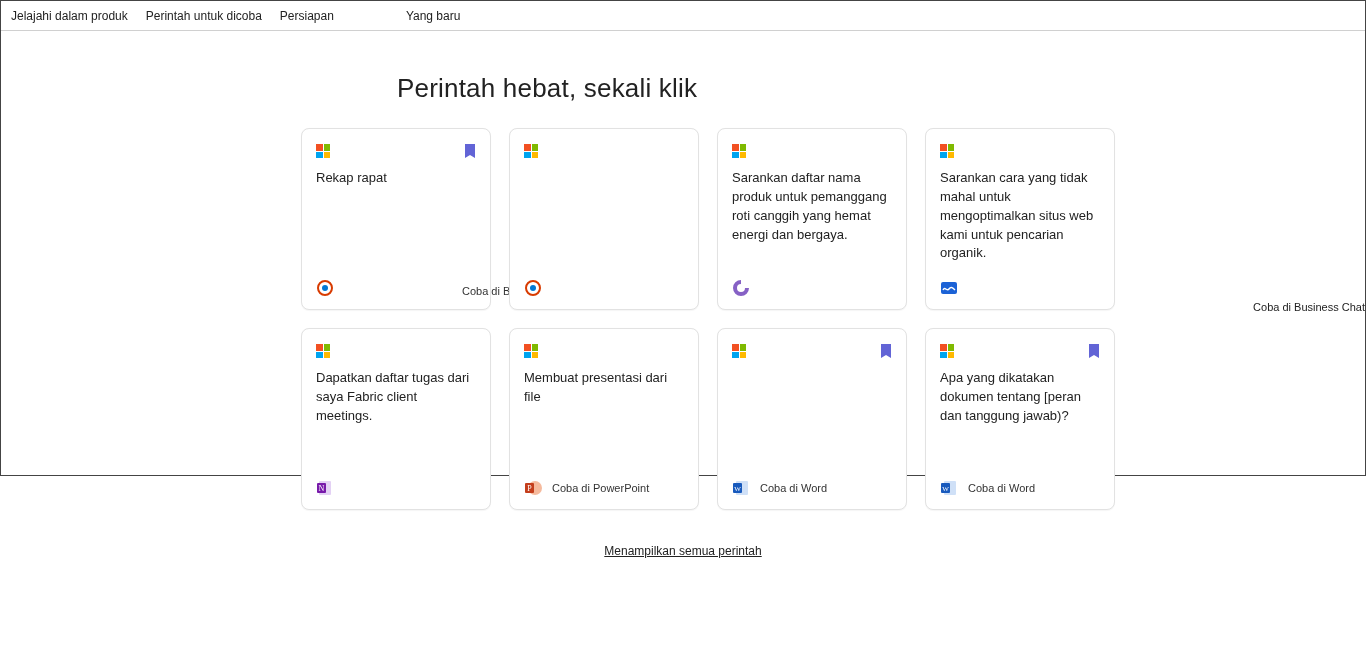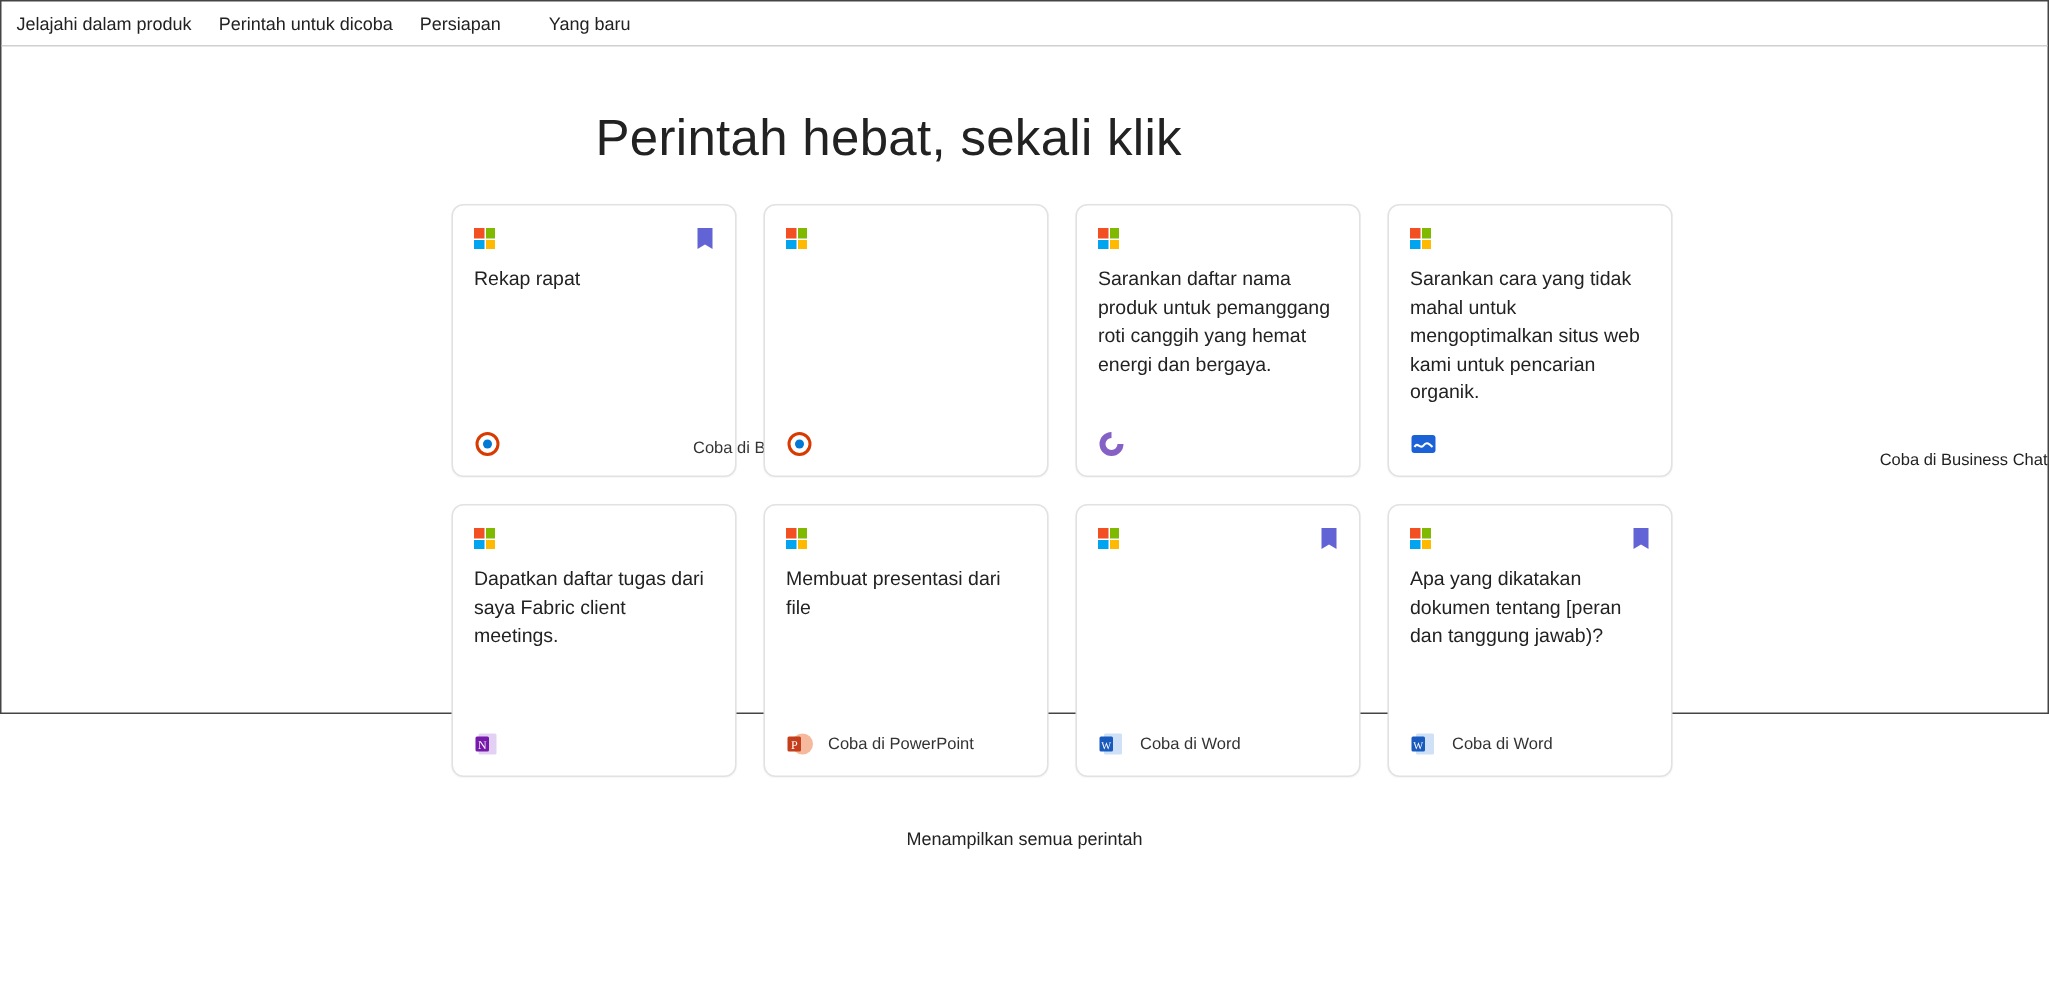--- a/index.html
+++ b/index.html
@@ -11,21 +11,21 @@
     border-bottom: 1px solid #d0d0d0;
     display: flex;
     align-items: center;
     padding: 0 6px;
     gap: 10px;
     font-size: 12px;
   }
   .topnav .nav-item { padding: 2px 4px; cursor: pointer; white-space: nowrap; }
 
   .heading {
-    font-size: 34px;
+    font-size: 26px;
     font-weight: 400;
     margin: 42px 0 24px 396px;
     letter-spacing: .2px;
   }
 
   .side-label {
     position: absolute;
     right: 0;
     top: 300px;
     font-size: 11px;
@@ -84,31 +84,32 @@
     height: 22px;
   }
   .app-icon { width: 18px; height: 18px; display:flex; align-items:center; justify-content:center; }
   .app-icon svg { display:block; }
 
   .show-all {
     text-align: center;
     font-size: 12px;
     margin-top: 34px;
     cursor: pointer;
+    text-decoration: underline;
   }
 </style>
 </head>
 <body>
 <div class="frame">
 
   <div class="topnav">
     <div class="nav-item">Jelajahi dalam produk</div>
     <div class="nav-item">Perintah untuk dicoba</div>
     <div class="nav-item">Persiapan</div>
-    <div class="nav-item" style="margin-left:14px">Yang baru</div>
+    <div class="nav-item" style="margin-left:54px">Yang baru</div>
   </div>
 
   <h1 class="heading">Perintah hebat, sekali klik</h1>
 
   <div class="side-label">Coba di Business Chat</div>
 
   <div class="grid">
 
     <div class="card">
       <div class="card-head">

